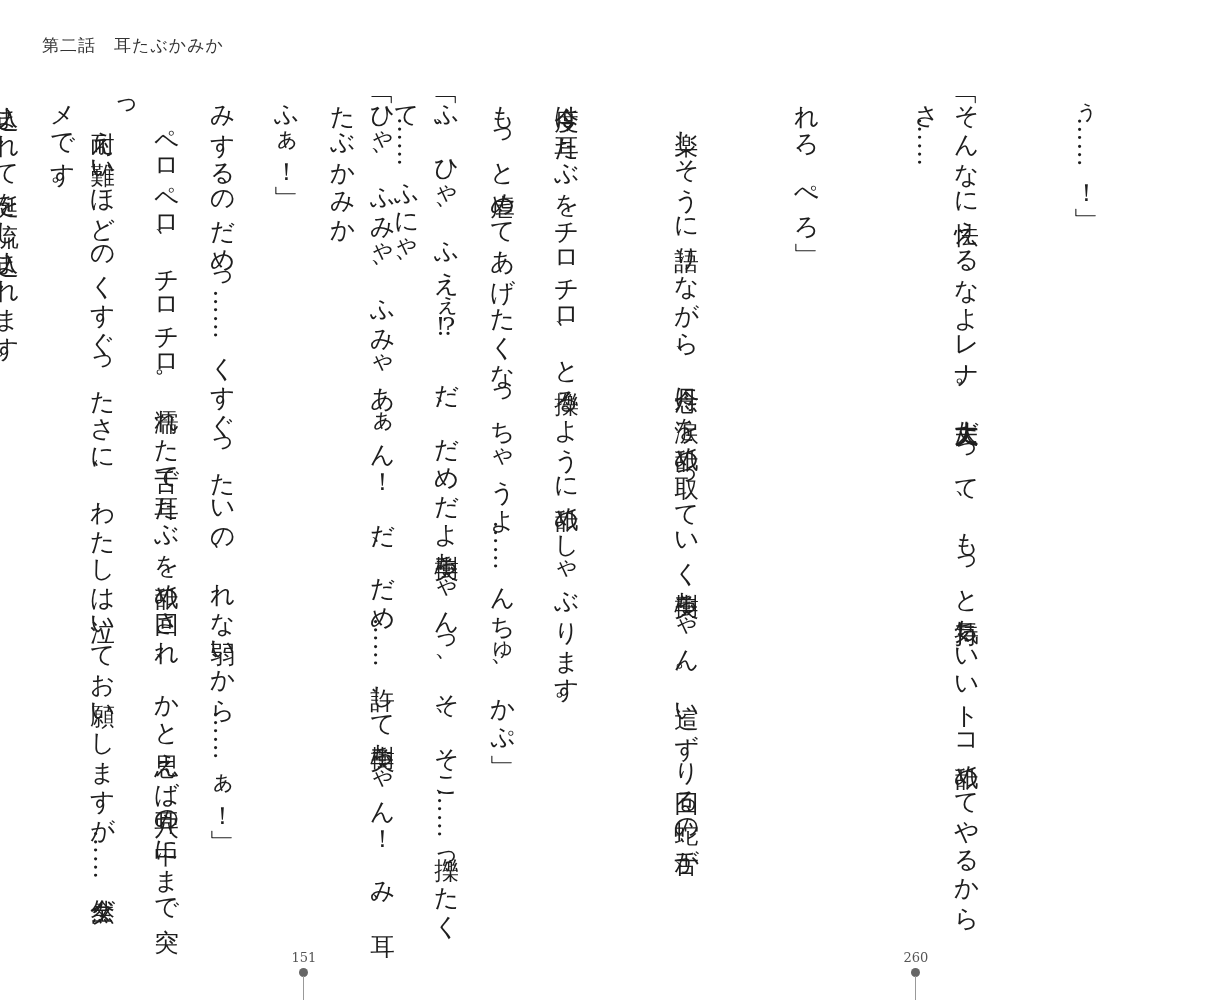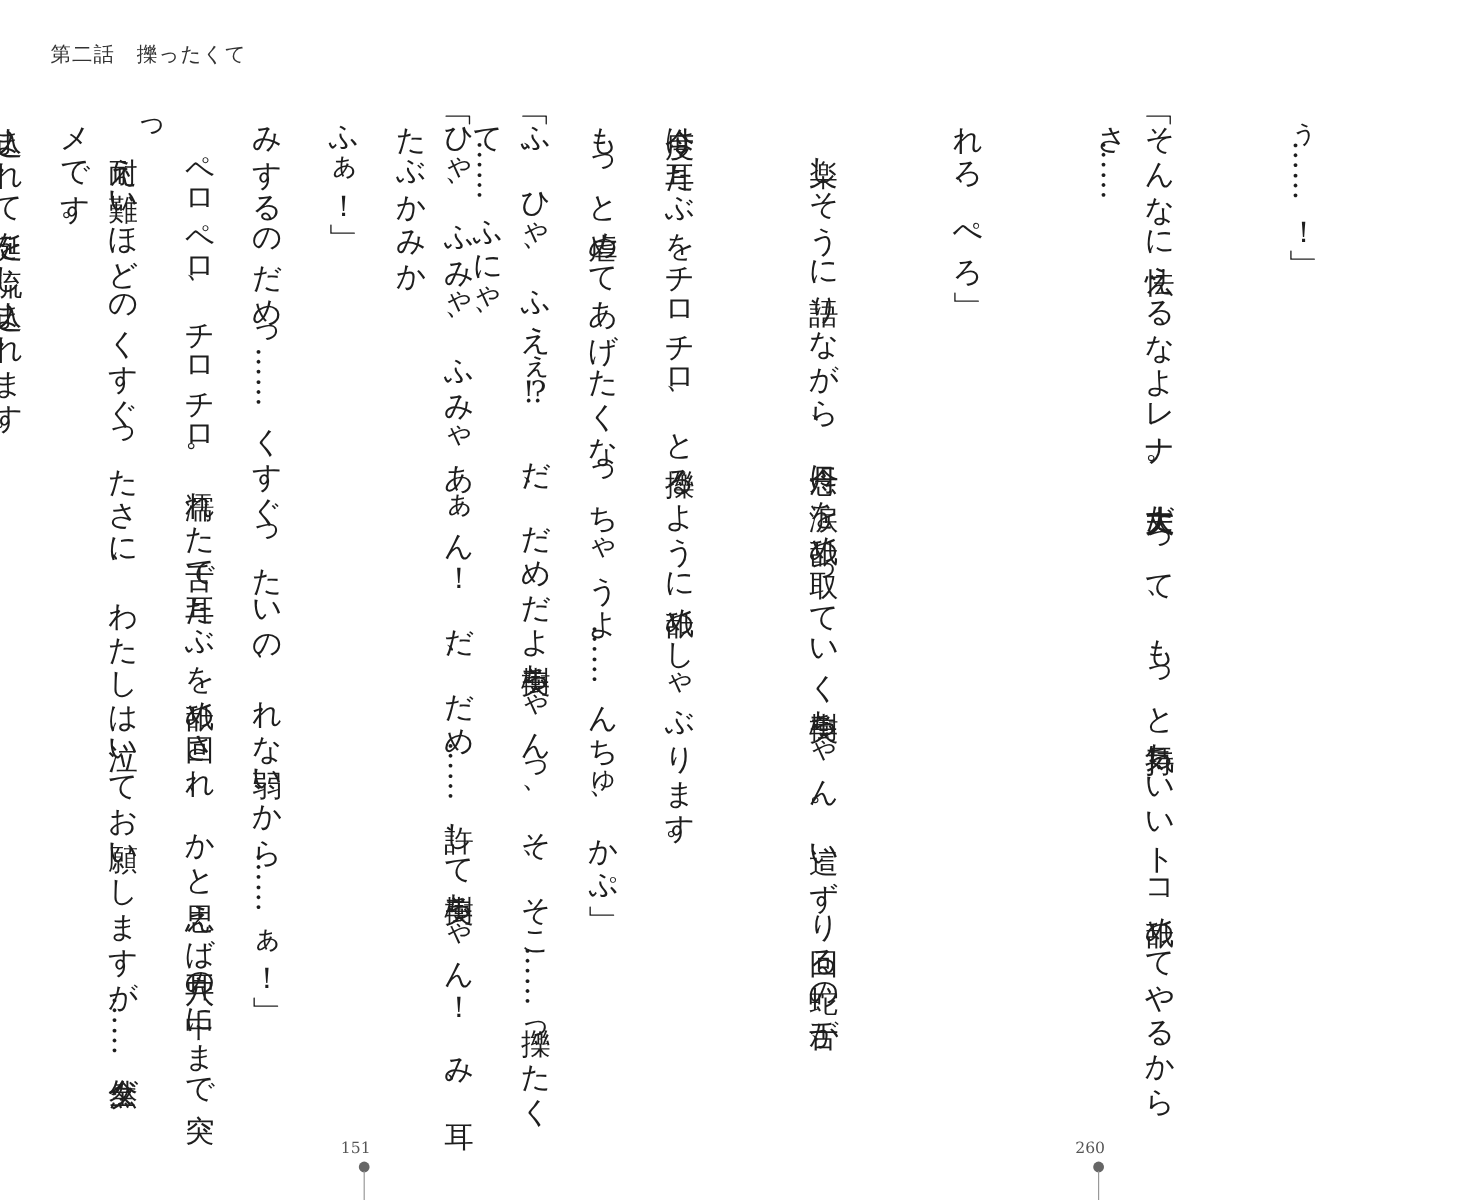--- a/index.html
+++ b/index.html
@@ -10,29 +10,29 @@
   .page { position: absolute; top: 88px; height: 860px; }
   .page-right { right: 36px; width: 580px; }
   .page-left  { left: 22px;  width: 580px; }
   .column { writing-mode: vertical-rl; -webkit-writing-mode: vertical-rl;
             font-size: 24.6px; line-height: 40px; height: 840px;
             letter-spacing: 0.6px; white-space: pre-wrap; }
   .page-right .column { float: right; }
   .page-left .column { float: right; }
   .line { display: block; }
   .folio { position: absolute; top: 950px; font-size: 13px; color: #555;
-           width: 40px; }
+           text-align: center; width: 40px; }
   .folio-dot { position: absolute; width: 9px; height: 9px; border-radius: 50%;
                background: #666; top: 968px; }
   .folio-line { position: absolute; width: 1px; background: #999; top: 976px; height: 24px; }
 </style>
 </head>
 <body>
 
-<div class="running-head">第二話　擽ったくて</div>
+<div class="running-head">第二話　耳たぶかみか</div>
 
 <div class="page page-right">
   <div class="column">
     <span class="line">ぅ……！」</span>
     <span class="line">「そんなに怯えるなよレナ。大丈夫だって、もっと気持ちいいトコ舐めてやるからさ……</span>
     <span class="line">れろ、ぺろ」</span>
     <span class="line">　楽しそうに語りながら、丹念に涙を舐め取っていく美樹ちゃん。這いずり回る蛇の舌が、</span>
     <span class="line">今度は耳たぶをチロチロ、と擽るように舐めしゃぶります。</span>
     <span class="line">「ふ、ひゃ、ふえぇ⁉　だ、だめだよ美樹ちゃんっ、そ、そこ……擽ったくて……ふにゃ、</span>
     <span class="line">ふぁ！」</span>

